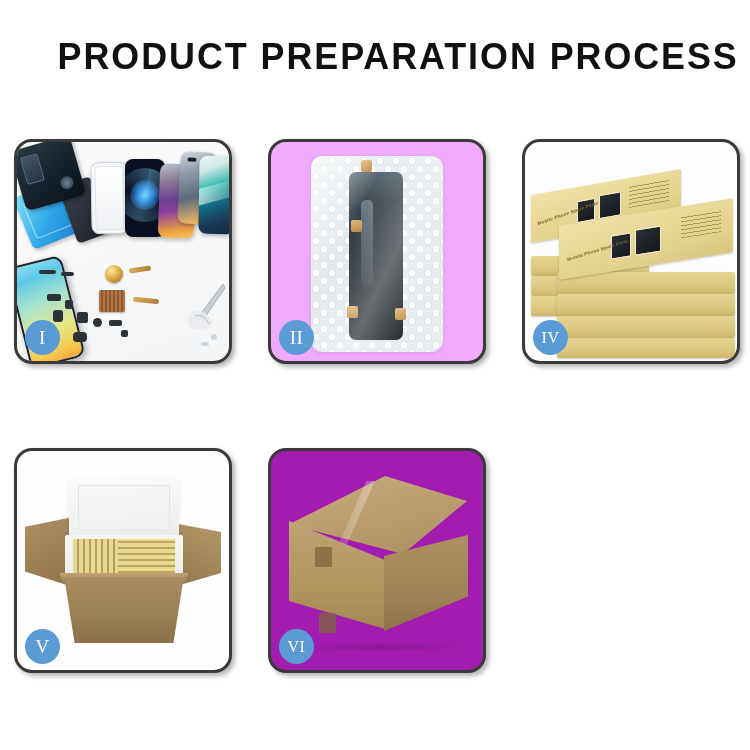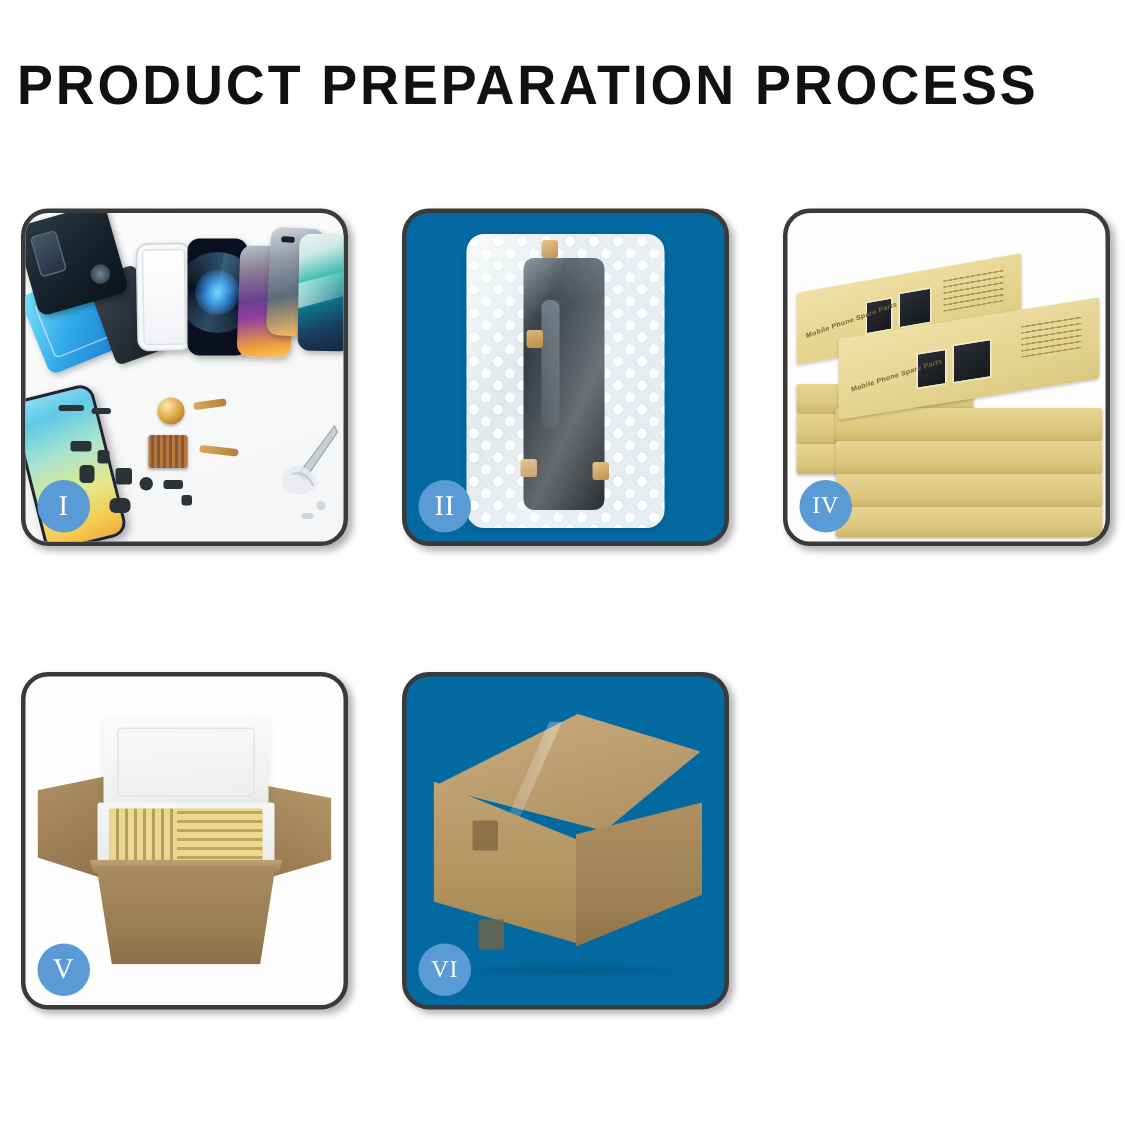--- a/index.html
+++ b/index.html
@@ -5,21 +5,21 @@
   * { margin:0; padding:0; box-sizing:border-box; }
   html,body { width:750px; height:750px; }
   body {
     background:#ffffff;
     font-family:"Liberation Sans", sans-serif;
     overflow:hidden;
     position:relative;
   }
 
   
-  .header { width:100%; padding-top:38px; text-align:left; }
+  .header { width:100%; padding-top:38px; text-align:right; }
   .title {
     font-size:37px;
     font-weight:bold;
     letter-spacing:2.0px;
     color:#111111;
     line-height:1.0;
     white-space:nowrap;
     font-stretch:condensed;
     transform:scaleX(0.97);
   }
@@ -188,21 +188,21 @@
   .flex-c {
     position:absolute; height:5px; border-radius:3px;
     background:linear-gradient(90deg,#d8a95f,#b3813c);
   }
   .tweezer {
     position:absolute; right:2px; top:140px;
     width:48px; height:52px;
   }
 
   
-  .p2 { background:#0369a1; }
+  .p2 { background:#f0abfc; }
   .bag {
     position:absolute; left:40px; top:14px; width:132px; height:196px;
     border-radius:12px;
     background:linear-gradient(150deg,#eef2f4 0%,#e2e8ec 40%,#e9eef1 100%);
     box-shadow:0 1px 4px rgba(0,0,0,0.10);
     overflow:hidden;
   }
   .bag::before{ 
     content:""; position:absolute; inset:0;
     background-image:
@@ -358,21 +358,21 @@
     clip-path:polygon(4% 0,96% 0,88% 100%,12% 100%);
     box-shadow:0 2px 4px rgba(0,0,0,.2);
   }
   .c5-rim {
     position:absolute; left:40px; top:122px; width:134px; height:9px;
     background:linear-gradient(180deg,#c0a475,#9f8456);
     clip-path:polygon(2% 0,98% 0,96% 100%,4% 100%);
   }
 
   
-  .p6 { background:#0369a1; }
+  .p6 { background:#a21caf; }
   .c6-top {
     position:absolute; left:18px; top:25px; width:178px; height:78px;
     background:linear-gradient(165deg,#c9ab7d 0%,#bb9d6f 50%,#ad9063 100%);
     clip-path:polygon(54% 0,100% 32%,64% 100%,0 62%);
     box-shadow:0 1px 2px rgba(0,0,0,.1);
   }
   .c6-top-seam {
     position:absolute; left:60px; top:30px; width:104px; height:66px;
     background:linear-gradient(100deg,rgba(255,255,255,0),rgba(255,255,255,.38) 45%,rgba(255,255,255,0));
     clip-path:polygon(34% 0,42% 0,14% 100%,6% 100%);

